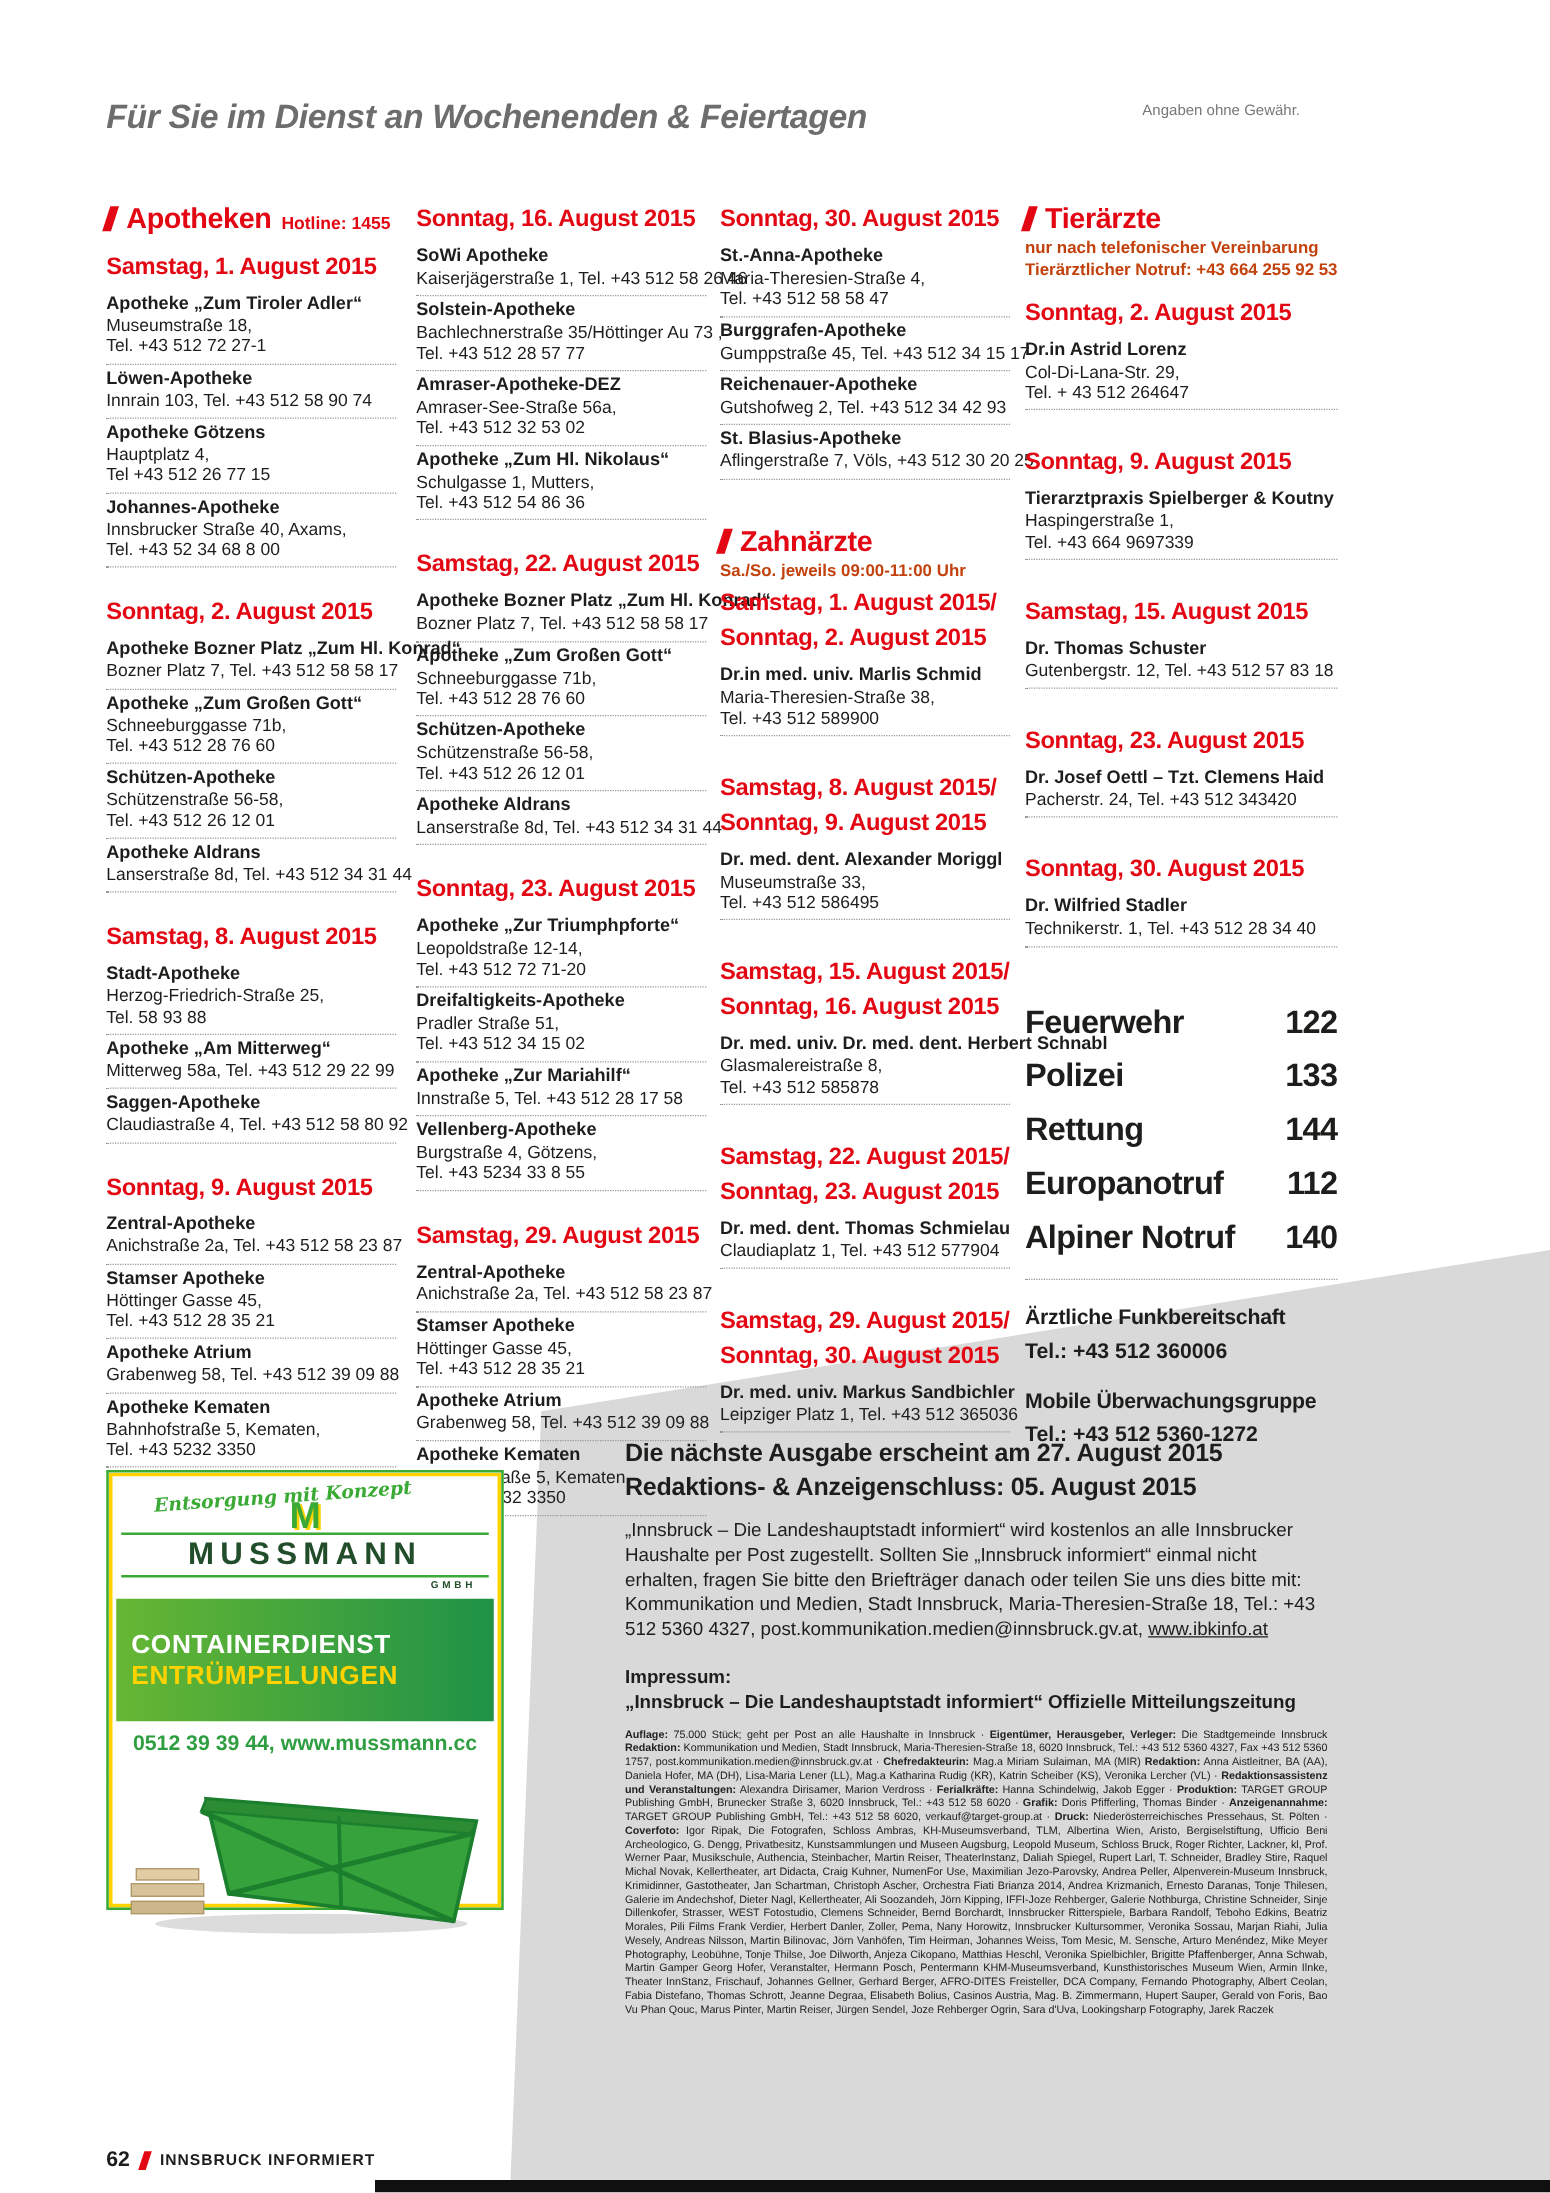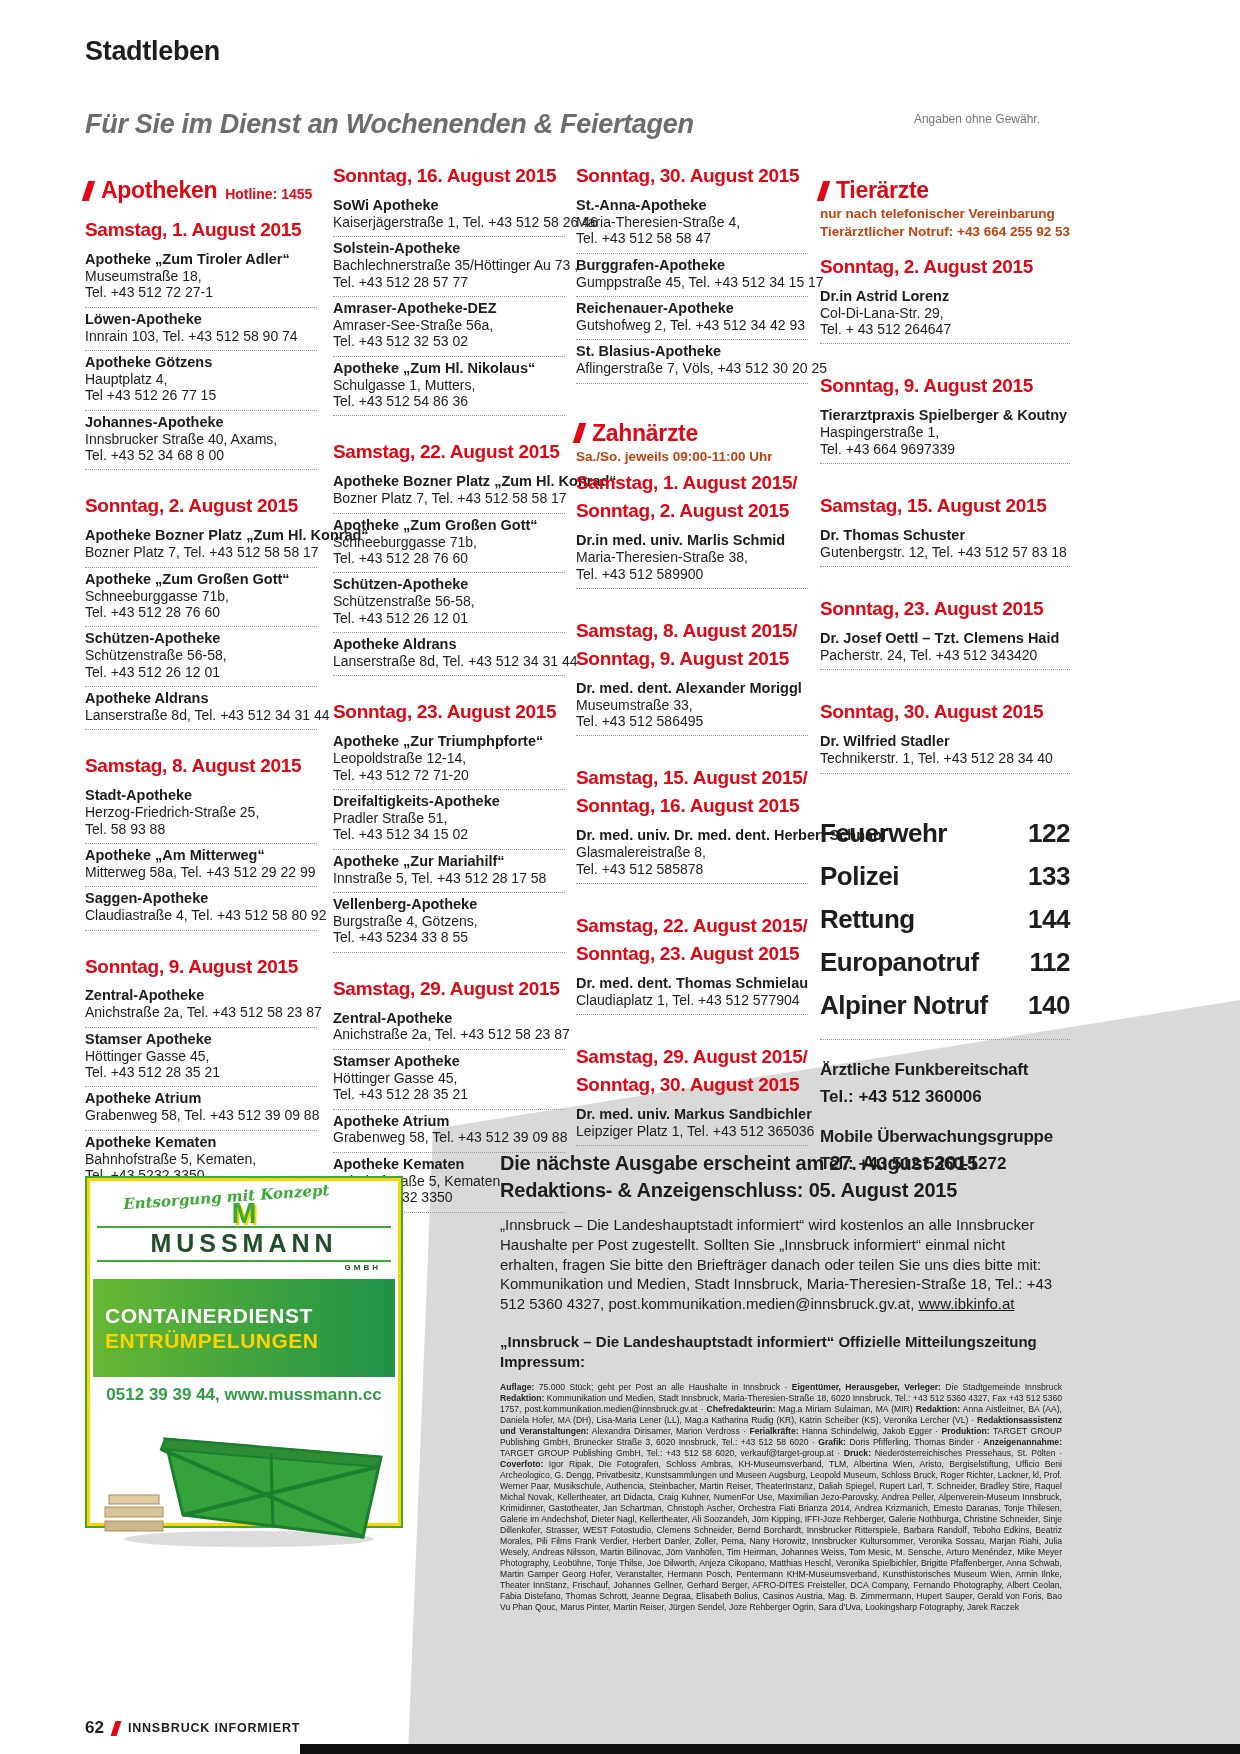--- a/index.html
+++ b/index.html
@@ -17,21 +17,21 @@
   .title{font-size:27px;font-weight:800;font-style:italic;color:#6d6d6d;letter-spacing:-0.3px;}
   .disclaimer{position:absolute;right:0;bottom:14px;font-size:12px;color:#777;}
 
   
   .col{position:absolute;top:158px;z-index:2;}
   #col1{left:85px;width:232px;}
   #col2{left:333px;width:232px;}
   #col3{left:576px;width:232px;}
   #col4{left:820px;width:250px;}
 
-  .sec-head{display:flex;align-items:center;margin:19px 0 2px;}
+  .sec-head{display:flex;align-items:center;margin:3px 0 2px;}
   .slash{display:inline-block;width:7px;height:20px;background:#e30613;transform:skewX(-18deg);margin-right:9px;flex:0 0 auto;}
   .sec-title{font-size:23px;font-weight:800;color:#e30613;letter-spacing:-0.3px;}
   .sec-extra{font-size:14px;font-weight:800;color:#e30613;margin-left:8px;position:relative;top:3px;white-space:nowrap;}
   .sec-note{font-size:13.5px;font-weight:700;color:#c2410c;line-height:1.25;margin:1px 0 0 0;}
 
   .day-block{margin-top:26px;}
   #col1 .day-list .day-block:first-child{margin-top:16px;}
   #col2 .day-list .day-block:first-child,#col3 .day-list .day-block:first-child{margin-top:8px;}
   #col4 .day-list .day-block:first-child{margin-top:16px;}
   .day-date{font-size:19px;font-weight:800;color:#e30613;line-height:1.1;letter-spacing:-0.3px;margin-bottom:7px;white-space:nowrap;}
@@ -81,21 +81,20 @@
   .bottom-bar{position:absolute;left:300px;right:0;bottom:0;height:10px;background:#101010;z-index:4;}
 </style>
 </head>
 <body>
 
 <div class="page">
 
   <div class="gray-panel"></div>
 
   <div class="hdr">
-    <div class="kicker">Stadtleben</div>
     <div class="titlerow">
       <span class="title">Für Sie im Dienst an Wochenenden &amp; Feiertagen</span>
       <span class="disclaimer">Angaben ohne Gewähr.</span>
     </div>
   </div>
 
   <div class="col" id="col1">
     <div class="sec-head">
       <span class="slash"></span>
       <span class="sec-title">Apotheken</span>
@@ -454,22 +453,22 @@
   </div>
 
   <div class="next-issue">
     <div class="ni-line">Die nächste Ausgabe erscheint am 27. August 2015</div>
     <div class="ni-line">Redaktions- &amp; Anzeigenschluss: 05. August 2015</div>
   </div>
   <div class="ni-para">
     <span>„Innsbruck – Die Landeshauptstadt informiert“ wird kostenlos an alle Innsbrucker Haushalte per Post zugestellt. Sollten Sie „Innsbruck informiert“ einmal nicht erhalten, fragen Sie bitte den Briefträger danach oder teilen Sie uns dies bitte mit: Kommunikation und Medien, Stadt Innsbruck, Maria-Theresien-Straße 18, Tel.: +43 512 5360 4327, post.kommunikation.medien@innsbruck.gv.at, </span><span class="u">www.ibkinfo.at</span>
   </div>
   <div class="imp-head">
+    <div>Impressum:</div>
     <div>„Innsbruck – Die Landeshauptstadt informiert“ Offizielle Mitteilungszeitung</div>
-    <div>Impressum:</div>
   </div>
   <div class="fineprint" id="fineprint"><b>Auflage:</b> 75.000 Stück; geht per Post an alle Haushalte in Innsbruck · <b>Eigentümer, Herausgeber, Verleger:</b> Die Stadtgemeinde Innsbruck <b>Redaktion:</b> Kommunikation und Medien, Stadt Innsbruck, Maria-Theresien-Straße 18, 6020 Innsbruck, Tel.: +43 512 5360 4327, Fax +43 512 5360 1757, post.kommunikation.medien@innsbruck.gv.at · <b>Chefredakteurin:</b> Mag.a Miriam Sulaiman, MA (MIR) <b>Redaktion:</b> Anna Aistleitner, BA (AA), Daniela Hofer, MA (DH), Lisa-Maria Lener (LL), Mag.a Katharina Rudig (KR), Katrin Scheiber (KS), Veronika Lercher (VL) · <b>Redaktionsassistenz und Veranstaltungen:</b> Alexandra Dirisamer, Marion Verdross · <b>Ferialkräfte:</b> Hanna Schindelwig, Jakob Egger · <b>Produktion:</b> TARGET GROUP Publishing GmbH, Brunecker Straße 3, 6020 Innsbruck, Tel.: +43 512 58 6020 · <b>Grafik:</b> Doris Pfifferling, Thomas Binder · <b>Anzeigenannahme:</b> TARGET GROUP Publishing GmbH, Tel.: +43 512 58 6020, verkauf@target-group.at · <b>Druck:</b> Niederösterreichisches Pressehaus, St. Pölten · <b>Coverfoto:</b> Igor Ripak, Die Fotografen, Schloss Ambras, KH-Museumsverband, TLM, Albertina Wien, Aristo, Bergiselstiftung, Ufficio Beni Archeologico, G. Dengg, Privatbesitz, Kunstsammlungen und Museen Augsburg, Leopold Museum, Schloss Bruck, Roger Richter, Lackner, kl, Prof. Werner Paar, Musikschule, Authencia, Steinbacher, Martin Reiser, TheaterInstanz, Daliah Spiegel, Rupert Larl, T. Schneider, Bradley Stire, Raquel Michal Novak, Kellertheater, art Didacta, Craig Kuhner, NumenFor Use, Maximilian Jezo-Parovsky, Andrea Peller, Alpenverein-Museum Innsbruck, Krimidinner, Gastotheater, Jan Schartman, Christoph Ascher, Orchestra Fiati Brianza 2014, Andrea Krizmanich, Ernesto Daranas, Tonje Thilesen, Galerie im Andechshof, Dieter Nagl, Kellertheater, Ali Soozandeh, Jörn Kipping, IFFI-Joze Rehberger, Galerie Nothburga, Christine Schneider, Sinje Dillenkofer, Strasser, WEST Fotostudio, Clemens Schneider, Bernd Borchardt, Innsbrucker Ritterspiele, Barbara Randolf, Teboho Edkins, Beatriz Morales, Pili Films Frank Verdier, Herbert Danler, Zoller, Pema, Nany Horowitz, Innsbrucker Kultursommer, Veronika Sossau, Marjan Riahi, Julia Wesely, Andreas Nilsson, Martin Bilinovac, Jörn Vanhöfen, Tim Heirman, Johannes Weiss, Tom Mesic, M. Sensche, Arturo Menéndez, Mike Meyer Photography, Leobühne, Tonje Thilse, Joe Dilworth, Anjeza Cikopano, Matthias Heschl, Veronika Spielbichler, Brigitte Pfaffenberger, Anna Schwab, Martin Gamper Georg Hofer, Veranstalter, Hermann Posch, Pentermann KHM-Museumsverband, Kunsthistorisches Museum Wien, Armin Ilnke, Theater InnStanz, Frischauf, Johannes Gellner, Gerhard Berger, AFRO-DITES Freisteller, DCA Company, Fernando Photography, Albert Ceolan, Fabia Distefano, Thomas Schrott, Jeanne Degraa, Elisabeth Bolius, Casinos Austria, Mag. B. Zimmermann, Hupert Sauper, Gerald von Foris, Bao Vu Phan Qouc, Marus Pinter, Martin Reiser, Jürgen Sendel, Joze Rehberger Ogrin, Sara d'Uva, Lookingsharp Fotography, Jarek Raczek</div>
 
   <div class="ad">
     <div class="ad-script">Entsorgung mit Konzept</div>
     <div class="ad-logo">
       <div class="m-icon">M</div>
       <span class="ad-brand">MUSSMANN</span>
       <span class="ad-gmbh">GMBH</span>
     </div>

